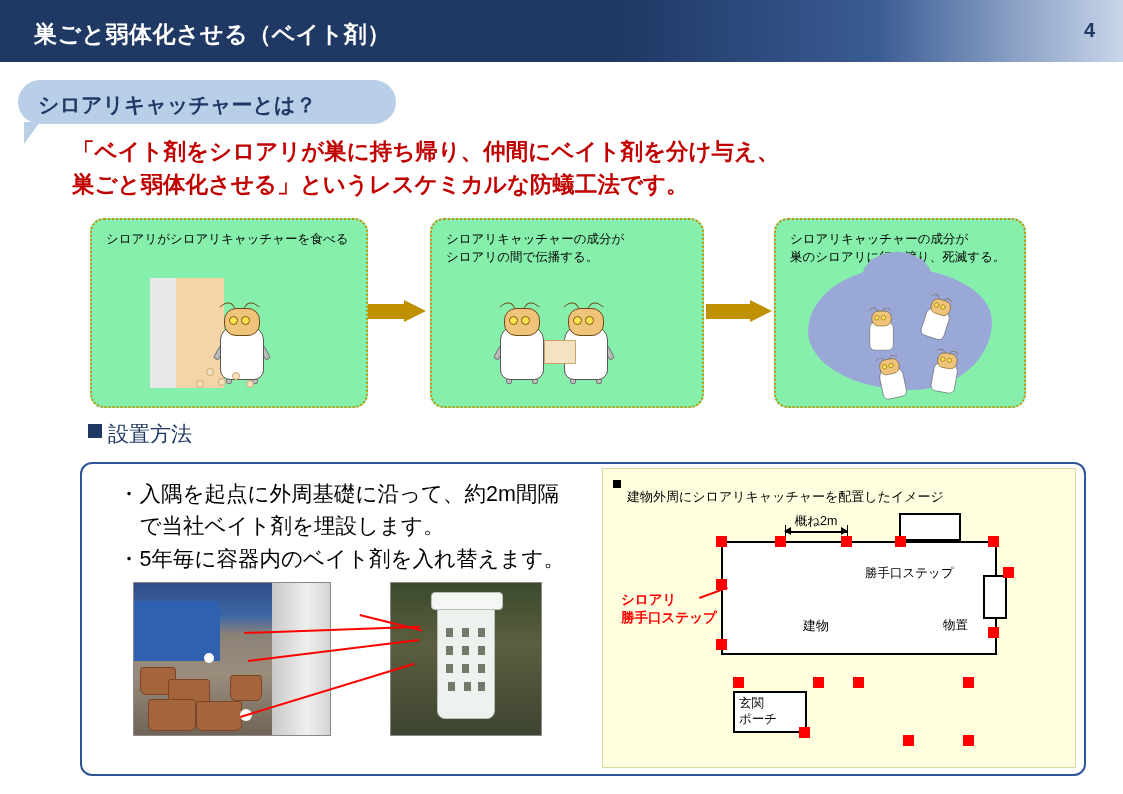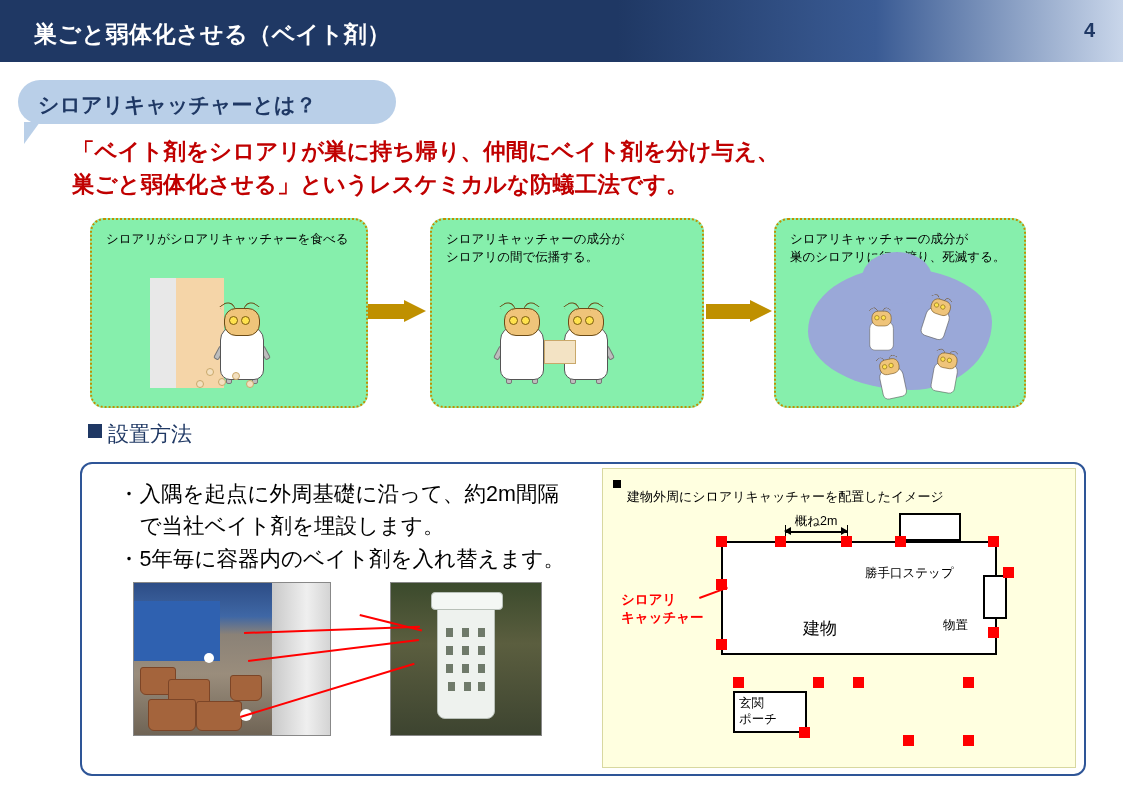--- a/index.html
+++ b/index.html
@@ -325,21 +325,21 @@
   .house {
     position: absolute;
     left: 118px; top: 72px;
     width: 272px; height: 110px;
     border: 2px solid #000000;
     background: #ffffff;
   }
   .house-label {
     position: absolute;
     left: 200px; top: 148px;
-    font-size: 17px;
+    font-size: 13px;
     color: #000000;
   }
   .dbox {
     position: absolute;
     border: 2px solid #000000;
     background: #ffffff;
     font-size: 12.5px;
     line-height: 1.25;
     color: #000000;
     box-sizing: border-box;
@@ -572,21 +572,21 @@
 
     <div class="dbox" style="left:296px; top:44px; width:62px; height:28px;"></div>
     <div class="step-label" style="left:262px; top:96px;">勝手口ステップ</div>
     <div class="dbox" style="left:380px; top:106px; width:24px; height:44px;"></div>
     <div class="step-label" style="left:340px; top:148px;">物置</div>
 
     <div class="dbox" style="left:130px; top:222px; width:74px; height:42px;">玄関
 ポーチ</div>
 
     <div class="red-note">シロアリ
-キャッチャー</div>
+勝手口ステップ</div>
     <div class="redline" style="left:96px; top:128px; width:30px; transform:rotate(-20deg);"></div>
 
     <div class="redsq" style="left:113px; top:67px;"></div>
     <div class="redsq" style="left:172px; top:67px;"></div>
     <div class="redsq" style="left:238px; top:67px;"></div>
     <div class="redsq" style="left:292px; top:67px;"></div>
     <div class="redsq" style="left:385px; top:67px;"></div>
     <div class="redsq" style="left:113px; top:110px;"></div>
     <div class="redsq" style="left:113px; top:170px;"></div>
     <div class="redsq" style="left:400px; top:98px;"></div>

